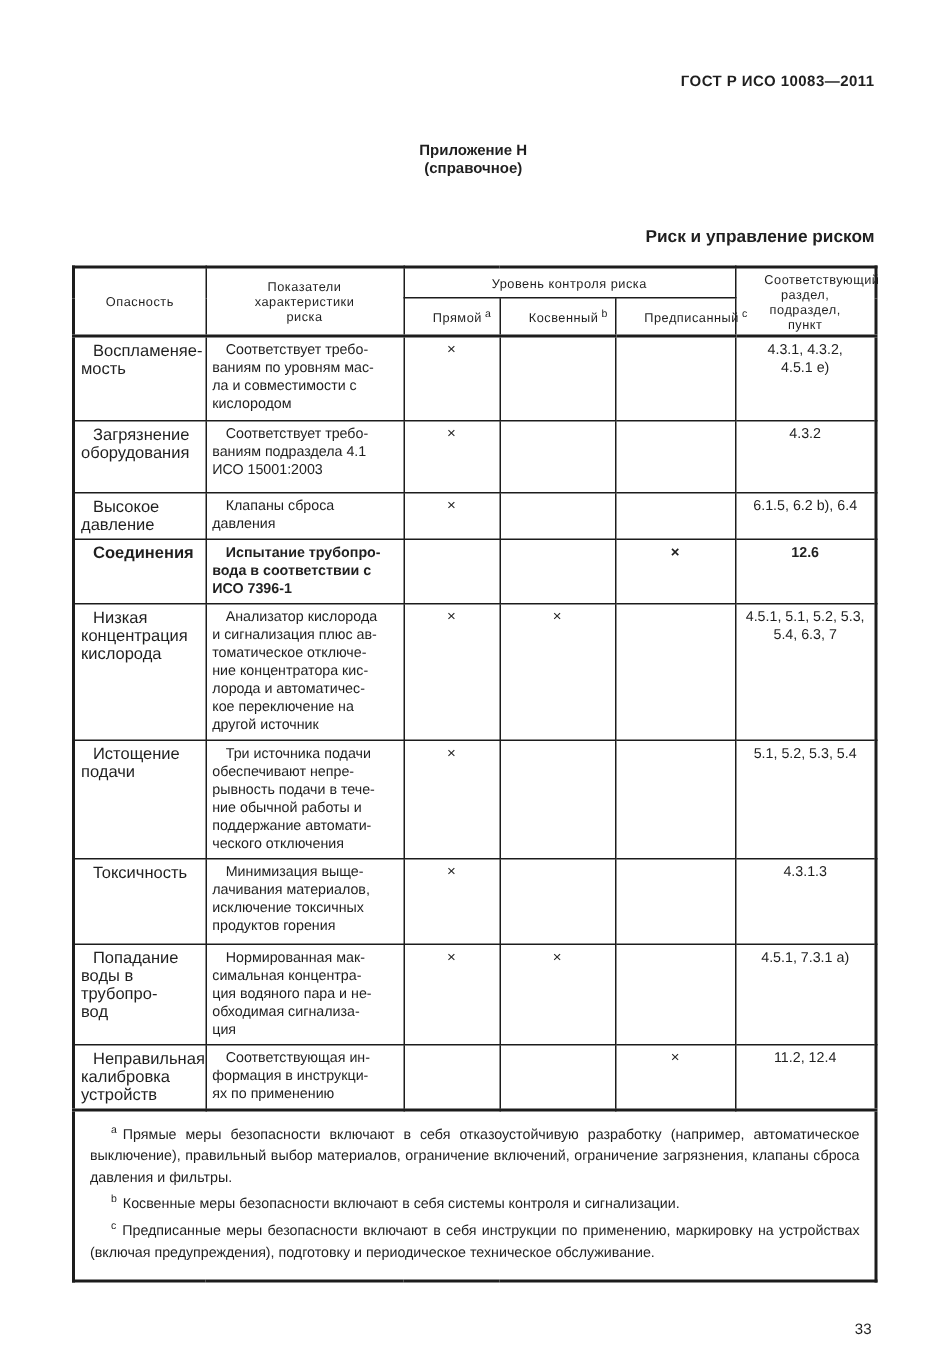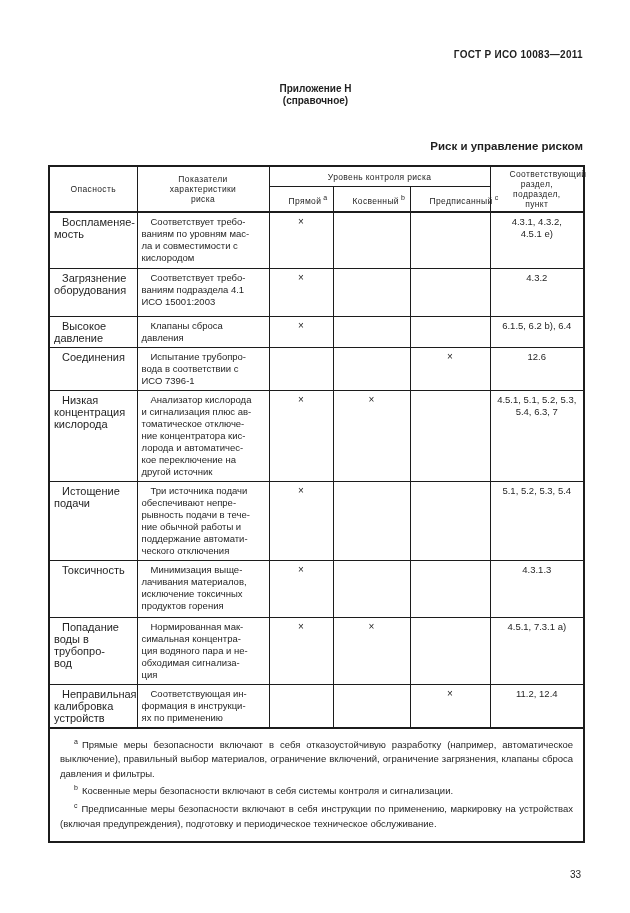--- a/index.html
+++ b/index.html
@@ -6,21 +6,21 @@
   body {
     width:630px; height:913px; position:relative; overflow:hidden;
     font-family:"Liberation Sans","DejaVu Sans",sans-serif;
     color:#1f1f1f;
     -webkit-font-smoothing:antialiased;
   }
   .page { padding:49px 0 0 48px; width:535px; }
 
   .doc-code { text-align:right; font-weight:bold; font-size:10px; line-height:12px; letter-spacing:0.3px; }
 
-  .appendix { margin-top:22px; text-align:center; font-weight:bold; font-size:10px; line-height:12px; }
+  .appendix { margin-top:34px; text-align:center; font-weight:bold; font-size:10px; line-height:12px; }
 
   .title { margin:33px 0 0 0; text-align:right; font-weight:bold; font-size:11.5px; line-height:12px; }
 
   table.risk-table {
     margin-top:13px; border-collapse:collapse; table-layout:fixed;
     width:535px; border:2px solid #1c1c1c;
   }
   .risk-table th, .risk-table td { border:1px solid #1c1c1c; }
 
   thead th {
@@ -34,21 +34,21 @@
 
   tbody tr.brow td { vertical-align:top; padding:3px 4px; }
   tbody tr.brow:first-child td { border-top:2px solid #1c1c1c; }
 
   td.hazard   { font-size:11px; line-height:12px; white-space:pre-line; text-indent:8px; padding-left:5px; }
   td.indicator{ font-size:9.5px; line-height:12px; white-space:pre-line; text-indent:9px; }
   td.mark     { text-align:center; font-size:10px; line-height:12px; }
   td.section  { text-align:center; font-size:9.5px; line-height:12px; white-space:pre-line; }
 
   tr.h-r0 { height:56px; } tr.h-r1 { height:48px; } tr.h-r2 { height:30px; }
-  tr.h-r3 { height:38px; } tr.h-r4 { height:90px; } tr.h-r5 { height:79px; }
+  tr.h-r3 { height:38px;font-weight:bold; } tr.h-r4 { height:90px; } tr.h-r5 { height:79px; }
   tr.h-r6 { height:57px; } tr.h-r7 { height:66px; } tr.h-r8 { height:43px; }
 
   tr.fn-row td { border-top:2px solid #1c1c1c; padding:6px 10px 9px 10px; }
   p.fn { margin:0; font-size:9.5px; line-height:14.6px; text-align:justify; text-indent:14px; }
   p.fn sup { font-size:7px; margin-right:4px; }
 
   .page-num { margin-top:26px; text-align:right; font-size:10px; line-height:12px; padding-right:2px; }
 </style>
 </head>
 <body>

